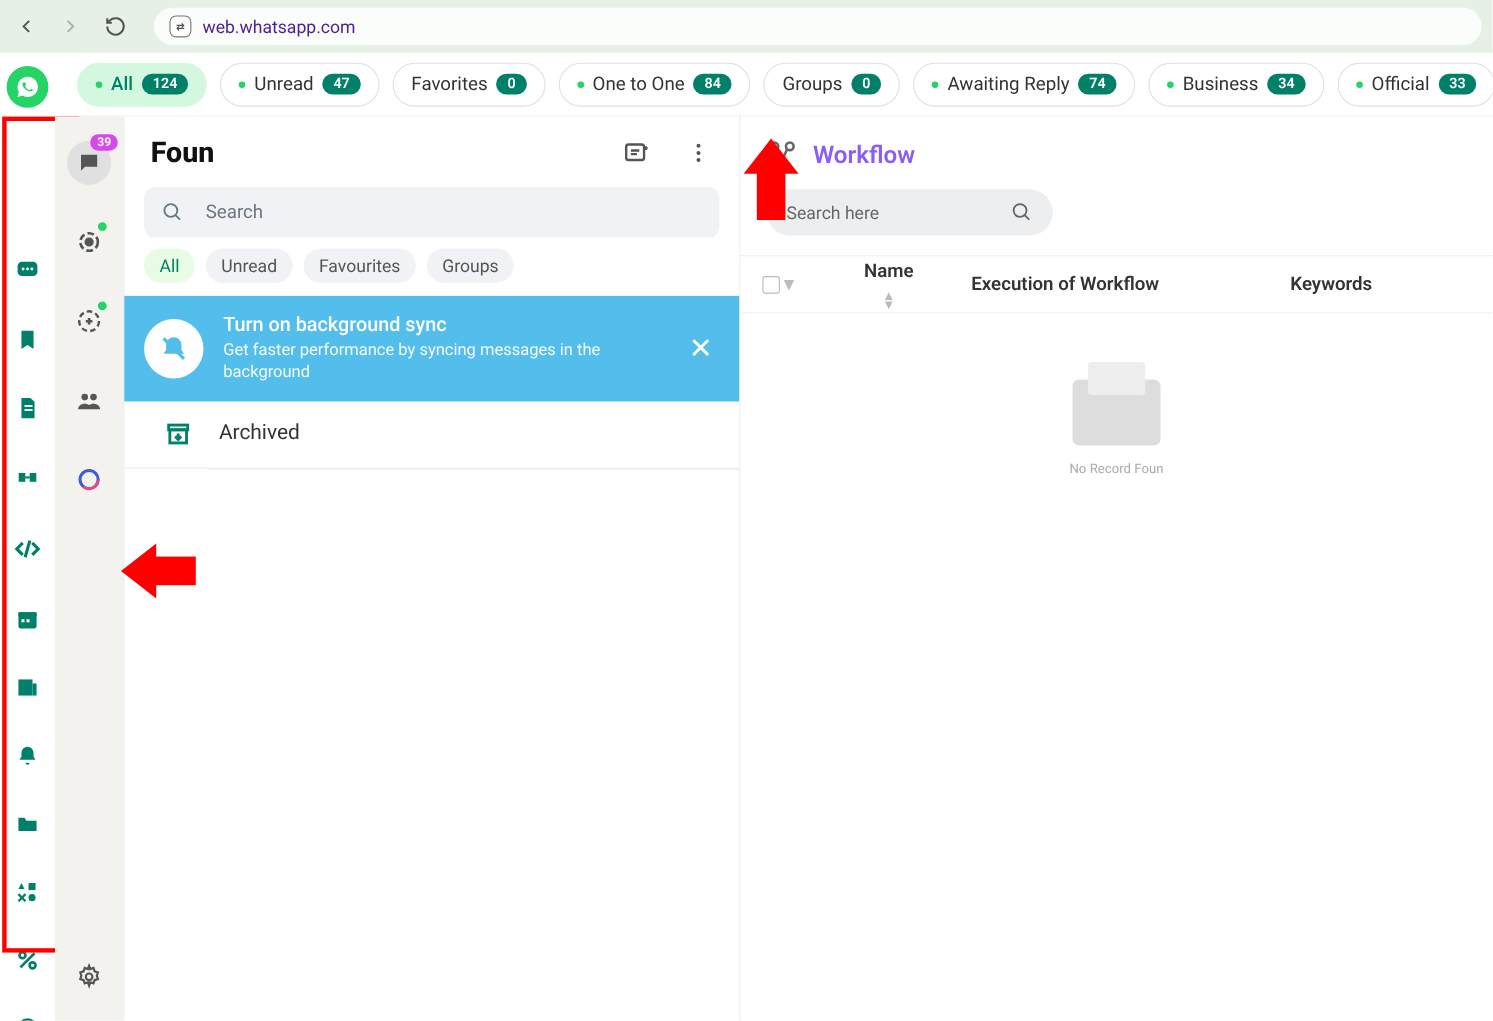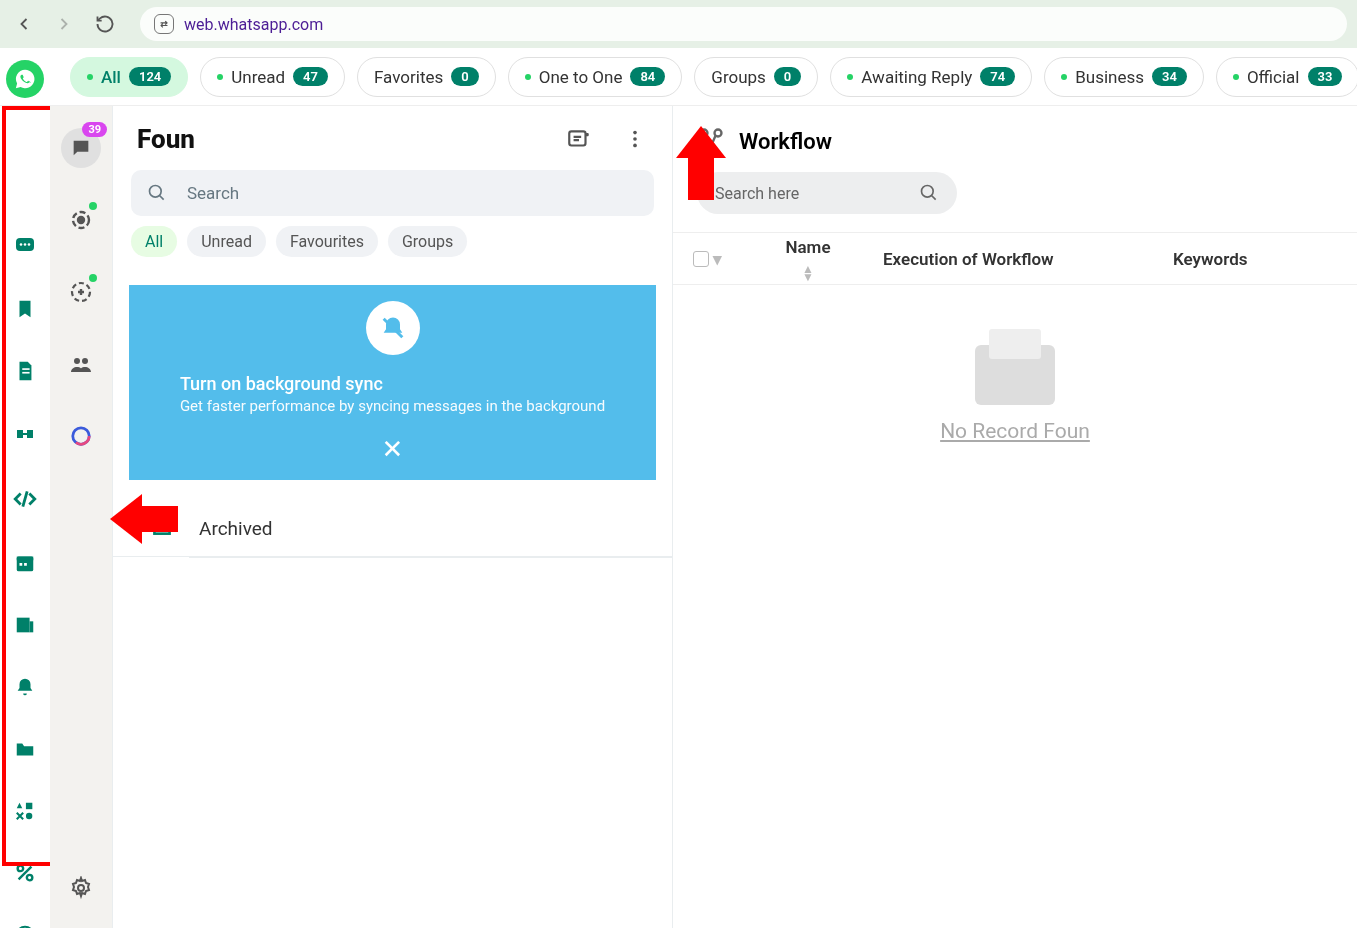--- a/index.html
+++ b/index.html
@@ -41,49 +41,49 @@
 
 .chats-col { width: 560px; background: #fff; border-left: 1px solid #e9edef; display: flex; flex-direction: column; position: relative; }
 .chats-hdr { display: flex; align-items: center; justify-content: space-between; padding: 18px 24px 12px; }
 .chats-hdr h1 { font-size: 26px; font-weight: 800; color: #111; }
 .hdr-icons { display: flex; gap: 30px; color: #555; }
 .hdr-icons .ib { width: 26px; height: 26px; display:flex; align-items:center; justify-content:center; cursor:pointer; }
 .searchbox { margin: 4px 18px 10px; height: 46px; background: #f0f2f5; border-radius: 10px; display: flex; align-items: center; padding: 0 16px; gap: 20px; color: #667781; font-size: 17px; }
 .chat-filters { display: flex; gap: 10px; padding: 0 18px 12px; }
 .cf-pill { padding: 6px 14px; border-radius: 18px; background: #f0f2f5; color: #555; font-size: 16px; cursor:pointer; }
 .cf-pill.on { background: #e7fce3; color: #008069; }
-.sync-banner { background: #53bdeb; color: #fff; display: flex; align-items: center; padding: 16px 18px; gap: 18px; margin: 16px; flex-direction: column; }
+.sync-banner { background: #53bdeb; color: #fff; display: flex; align-items: center; padding: 16px 18px; gap: 18px; margin: 0; }
 .sync-ico { width: 54px; height: 54px; border-radius: 50%; background: #fff; display:flex; align-items:center; justify-content:center; color:#53bdeb; flex-shrink:0; }
 .sync-txt { flex: 1; }
 .sync-txt .t1 { font-size: 18px; font-weight: 500; margin-bottom: 2px; }
 .sync-txt .t2 { font-size: 15px; line-height: 1.35; opacity: .95; }
 .sync-close { font-size: 26px; cursor:pointer; padding: 0 6px; }
-.archived { display:flex; align-items:flex-end; gap: 22px; padding: 16px 24px; border-bottom: 1px solid #e9edef; margin-left: 0; }
+.archived { display:flex; align-items:flex-start; gap: 22px; padding: 16px 24px; border-bottom: 1px solid #e9edef; margin-left: 0; }
 .arch-ico { width: 28px; height: 28px; color:#008069; margin-left: 12px; }
 .arch-lbl { font-size: 19px; color: #333; }
 .arch-sep { margin-left: 76px; border-top: 1px solid #e9edef; }
 
 
 .wf-col { flex: 1; border-left: 1px solid #e9edef; background: #fff; display:flex; flex-direction:column; }
 .wf-hdr { display:flex; align-items:center; gap: 12px; padding: 20px 24px 16px; }
 .wf-hdr .wfi { width: 30px; height: 30px; color: #666; }
-.wf-hdr h2 { font-size: 22px; font-weight: 600; color: #000000; }
+.wf-hdr h2 { font-size: 22px; font-weight: 600; color: #8b5cf6; }
 .wf-search { margin: 0 24px 18px; width: 260px; height: 42px; background: #edeeef; border-radius: 22px; display:flex; align-items:center; justify-content:space-between; padding: 16px 18px; color:#666; font-size:16px; }
 .wf-table { border-top: 1px solid #eee; }
 .wf-thead { display:flex; align-items:center; height: 52px; border-bottom: 1px solid #eee; padding: 0 20px; color:#333; font-size:17px; font-weight:600; }
 .th-ck { width: 40px; display:flex; align-items:center; gap:4px; }
 .ckbox { width:16px; height:16px; border:1.5px solid #bbb; border-radius:3px; }
 .th-name { width: 150px; display:flex; align-items:center; gap:8px;flex-direction:column; }
 .th-ex { width: 290px; }
 .th-kw { flex:1; }
 .sorter { color:#bbb; font-size:12px; line-height:8px; }
 .wf-empty { text-align:center; padding-top: 60px; color: #aaa; }
 .wf-empty .tray { width: 80px; height: 60px; margin: 0 auto 14px; background: #ddd; border-radius: 6px; position:relative; }
 .wf-empty .tray::before { content:''; position:absolute; top:-16px; left:14px; width:52px; height:30px; background:#eee; border-radius:3px; }
-.wf-empty .tmsg { font-size: 21px; text-decoration: underline; }
+.wf-empty .tmsg { font-size: 12px; }
 
 
 .arrow-down { position:absolute; left: 688px; top: 108px; width:0; height:0; pointer-events:none; }
 .arrow-down .stem { position:absolute; top:-60px; left:0; width:26px; height:46px; background:red; }
 .arrow-down .head { position:absolute; top:-88px; left:-12px; width:0; height:0; border-left:25px solid transparent; border-right:25px solid transparent; border-bottom:32px solid red; }
 .arrow-left { position:absolute; left:110px; top:400px; pointer-events:none; }
 .arrow-left .stem { position:absolute; left:28px; top:0; width:40px; height:26px; background:red; }
 .arrow-left .head { position:absolute; left:0; top:-12px; width:0; height:0; border-top:25px solid transparent; border-bottom:25px solid transparent; border-right:32px solid red; }
 
 svg { display:block; }

